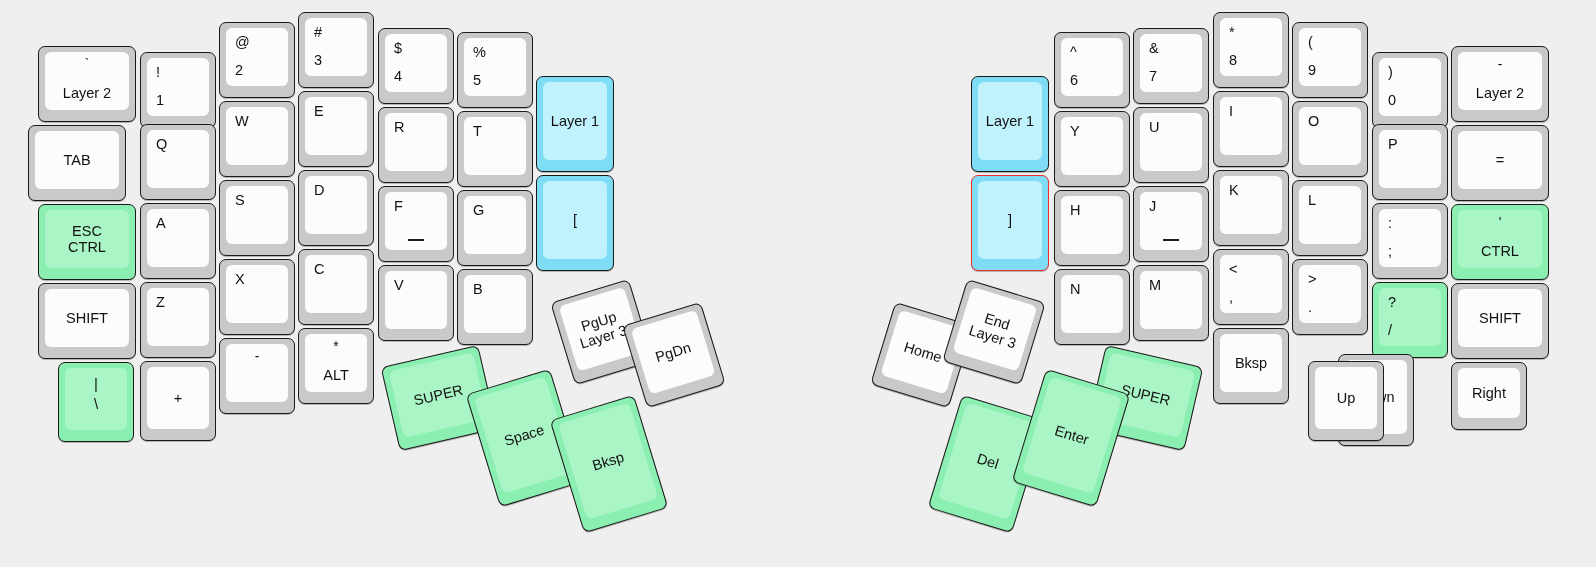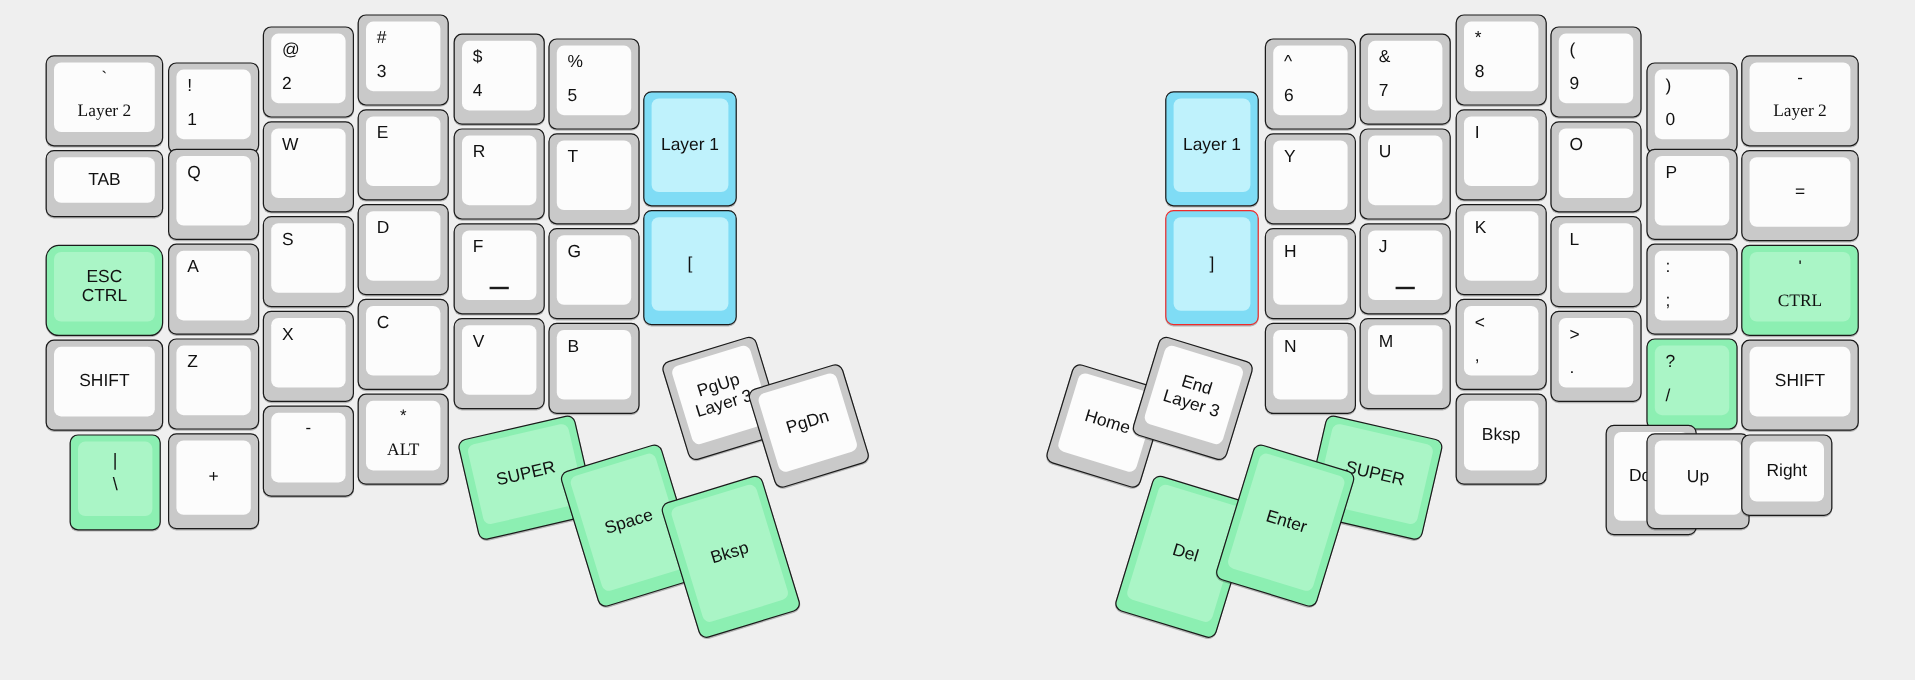--- a/index.html
+++ b/index.html
@@ -62,21 +62,21 @@
     padding:6px 0 8px 9px;
   }
   .face.tl-bl .lg{ text-align:left; }
 
   
   .face.tc-c{
     justify-content:flex-start;
     padding-top:5px;
   }
   .face.tc-c .lg.top{ font-size:14px; }
-  .face.tc-c .lg.mid{ margin-top:12px;font-family:Liberation Serif, serif; }
+  .face.tc-c .lg.mid{ margin-top:12px; }
 
   
   .face.ul{
     align-items:flex-start;
     justify-content:flex-start;
     padding:6px 0 0 9px;
   }
 
   
   .face.ul .homing{
@@ -138,21 +138,21 @@
         <div class="face tl-bl">
           <div class="lg">%</div>
           <div class="lg">5</div>
         </div>
       </div>
       <div class="key cyan" title="Layer 1" style="left: 536px; top: 76px; width: 78px; height: 96px;">
         <div class="face ctr">
           <div class="lg">Layer 1</div>
         </div>
       </div>
-      <div class="key" title="TAB" style="left: 38px; top: 125px; width: 98px; height: 56px;">
+      <div class="key" title="TAB" style="left: 28px; top: 125px; width: 98px; height: 76px;">
         <div class="face ctr">
           <div class="lg">TAB</div>
         </div>
       </div>
       <div class="key" title="Q" style="left: 140px; top: 124px; width: 76px; height: 76px;">
         <div class="face ul">
           <div class="lg">Q</div>
         </div>
       </div>
       <div class="key" title="W" style="left: 219px; top: 101px; width: 76px; height: 76px;">
@@ -174,21 +174,21 @@
         <div class="face ul">
           <div class="lg">T</div>
         </div>
       </div>
       <div class="key cyan" title="[" style="left: 536px; top: 175px; width: 78px; height: 96px;">
         <div class="face ctr">
           <div class="lg">[</div>
         </div>
       </div>
       <div class="key green" title="ESC
-CTRL" style="left: 38px; top: 204px; width: 98px; height: 76px; border-radius: 11px;">
+CTRL" style="left: 38px; top: 204px; width: 98px; height: 76px;">
         <div class="face ctr">
           <div class="lg">ESC
 CTRL</div>
         </div>
       </div>
       <div class="key" title="A" style="left: 140px; top: 203px; width: 76px; height: 76px;">
         <div class="face ul">
           <div class="lg">A</div>
         </div>
       </div>
@@ -439,21 +439,21 @@
       <div class="key" title="Left" style="left: 1213px; top: 328px; width: 76px; height: 76px;">
         <div class="face ctr">
           <div class="lg">Bksp</div>
         </div>
       </div>
       <div class="key" title="Down" style="left: 1292px; top: 354px; width: 76px; height: 92px; margin-left: 46px;">
         <div class="face ctr">
           <div class="lg">Down</div>
         </div>
       </div>
-      <div class="key" title="Up" style="left: 1372px; top: 361px; width: 86px; height: 80px;">
+      <div class="key" title="Up" style="left: 1308px; top: 361px; width: 76px; height: 80px;">
         <div class="face ctr">
           <div class="lg">Up</div>
         </div>
       </div>
       <div class="key" title="Right" style="left: 1451px; top: 362px; width: 76px; height: 68px;">
         <div class="face ctr">
           <div class="lg">Right</div>
         </div>
       </div>
       <div class="key green rot" title="SUPER" style="left: 1095px; top: 355px; width: 100px; height: 86px; transform: rotate(13deg);">

